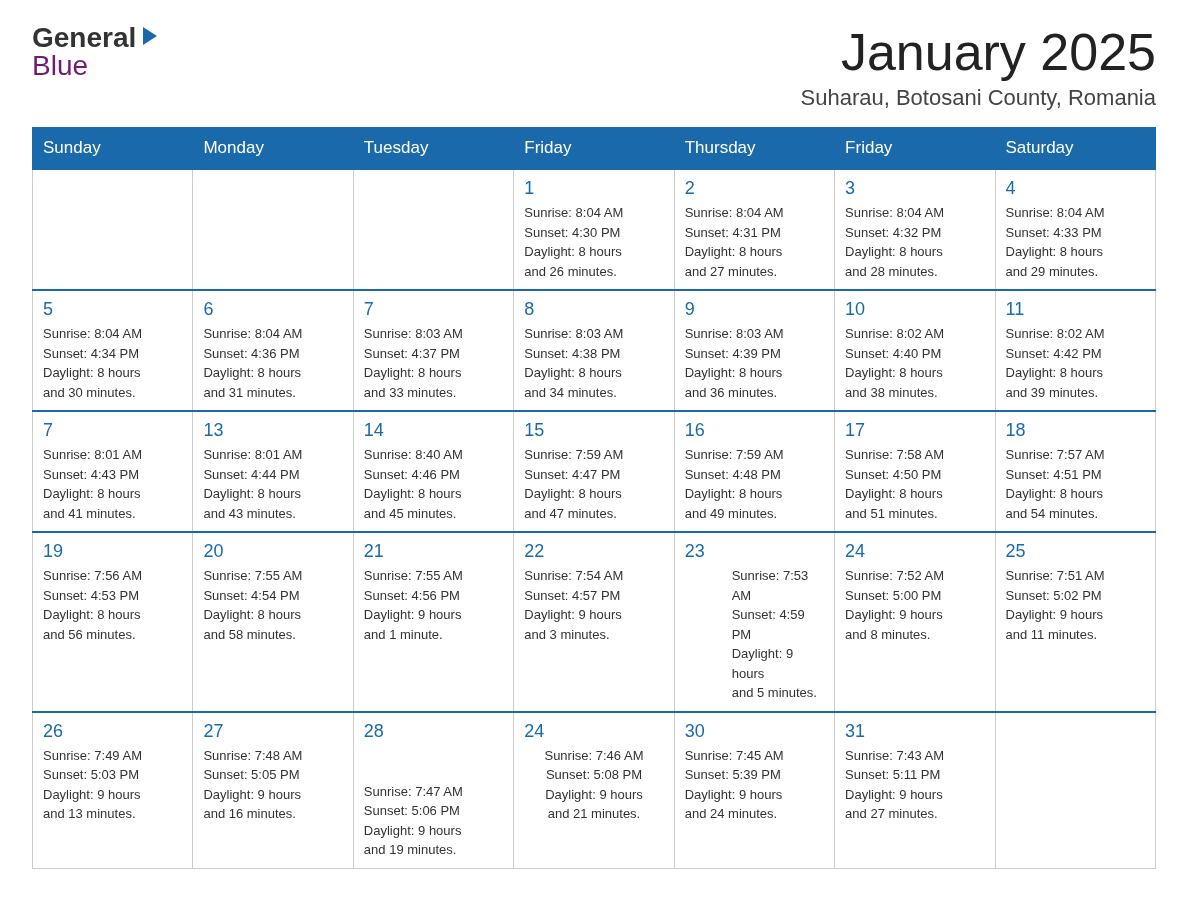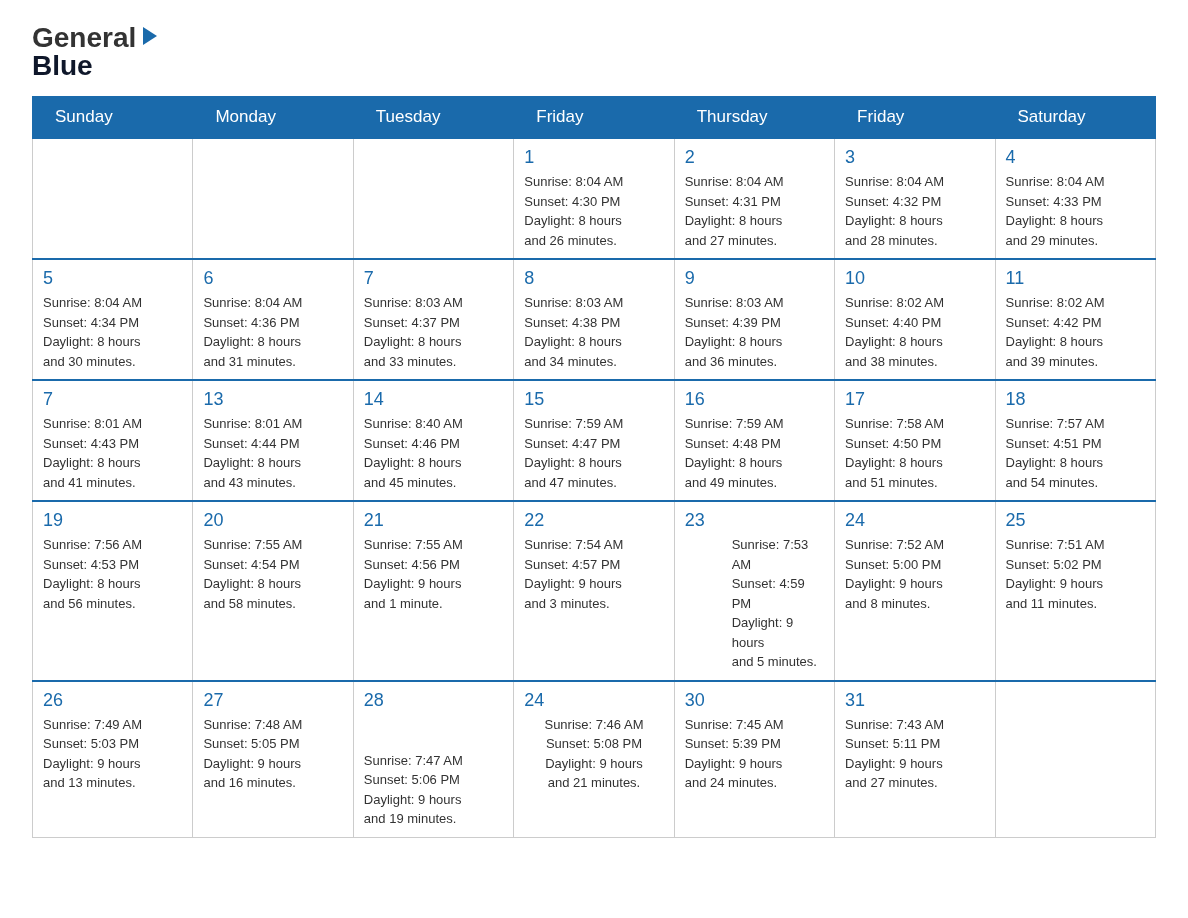--- a/index.html
+++ b/index.html
@@ -22,22 +22,22 @@
       align-items: flex-start;
     }
     .logo-general {
       font-size: 28px;
       font-weight: bold;
       color: #333;
       line-height: 1;
     }
     .logo-blue {
       font-size: 28px;
-      font-weight: bold;
-      color: #0f172a;
+      font-weight: normal;
+      color: #701a75;
       line-height: 1;
       display: flex;
       align-items: center;
     }
     .title-block {
       text-align: right;
     }
     .calendar-title {
       font-size: 52px;
       font-weight: normal;
@@ -54,21 +54,21 @@
       border-collapse: collapse;
       margin-top: 8px;
     }
     thead tr {
       background-color: #1a6aab;
     }
     thead th {
       color: #fff;
       font-size: 17px;
       font-weight: normal;
-      padding: 10px 22px;
+      padding: 10px 10px;
       text-align: left;
       border: 1px solid #1a6aab;
     }
     tbody td {
       vertical-align: top;
       padding: 8px 10px;
       border: 1px solid #ccc;
       width: 14.28%;
       min-height: 100px;
       font-size: 13px;
@@ -99,20 +99,24 @@
 <div class="header">
   <div class="logo">
     <div style="display:flex; align-items:center;">
       <span class="logo-general">General</span>
       <svg width="22" height="22" viewBox="0 0 22 22" style="margin-left:3px; margin-top:-4px;">
         <polygon points="4,2 18,11 4,20" fill="#1a6aab"></polygon>
       </svg>
     </div>
     <span class="logo-blue">Blue</span>
   </div>
+  <div class="title-block">
+    <div class="calendar-title">January 2025</div>
+    <div class="calendar-subtitle">Suharau, Botosani County, Romania</div>
+  </div>
 </div>
 
 <table>
   <thead>
     <tr>
     <th>Sunday</th>
         <th>Monday</th>
         <th>Tuesday</th>
         <th>Friday</th>
         <th>Thursday</th>

